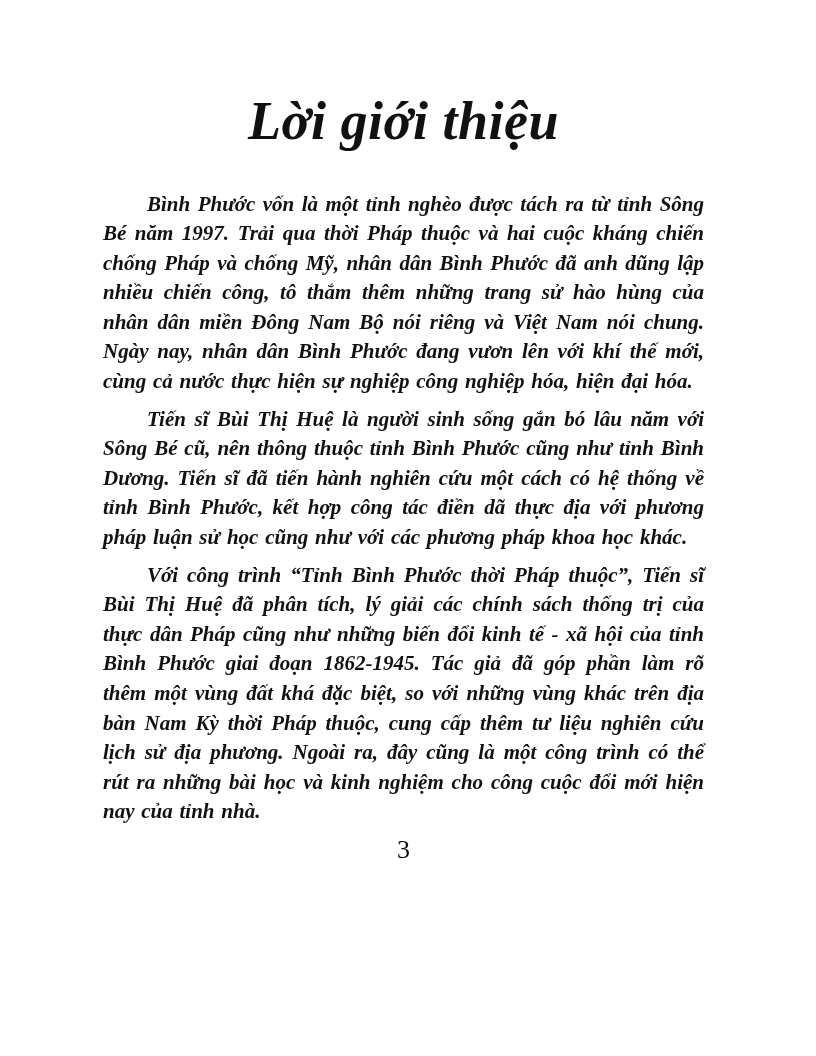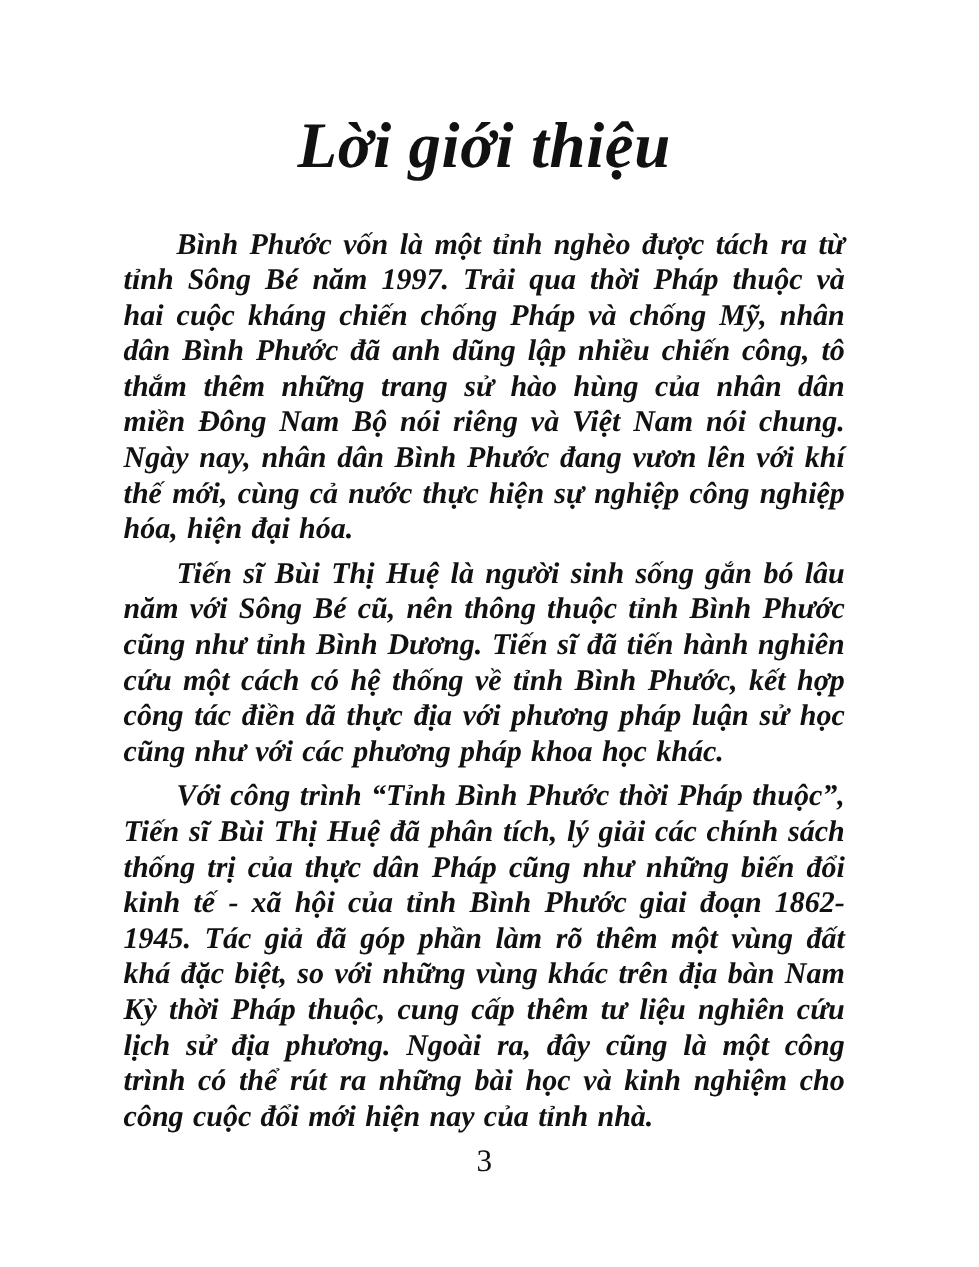--- a/index.html
+++ b/index.html
@@ -22,21 +22,21 @@
     font-size: 54px;
     line-height: 1.25;
     font-weight: bold;
     font-style: italic;
     text-align: center;
     margin: 0 0 34px 0;
     letter-spacing: 0.5px;
     white-space: nowrap;
   }
   .body-text p {
-    font-size: 25px;
+    font-size: 21px;
     line-height: 29.6px;
     font-weight: bold;
     font-style: italic;
     text-align: justify;
     text-indent: 44px;
     margin: 0 0 8px 0;
     word-spacing: 1.5px;
   }
   .page-number {
     font-size: 26px;

